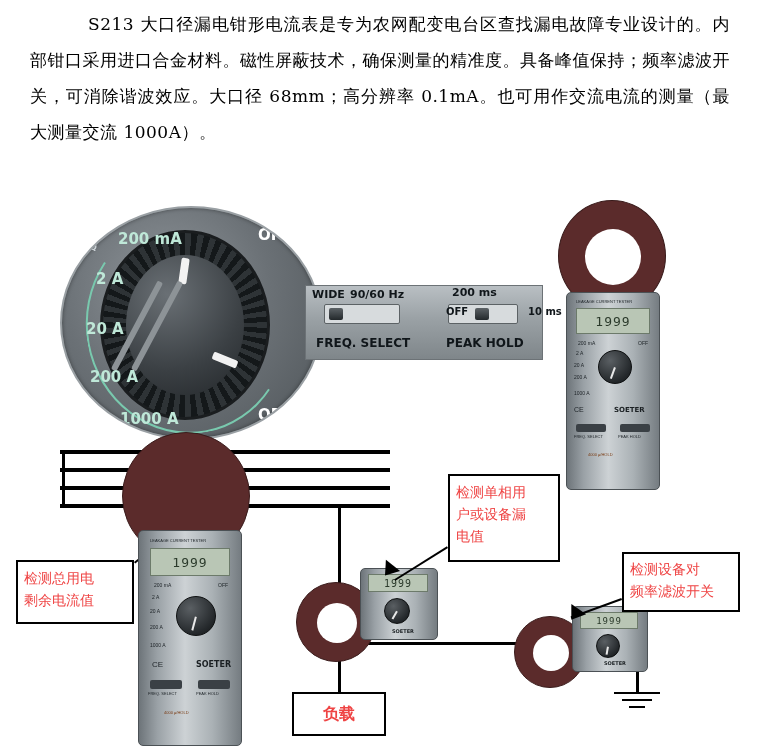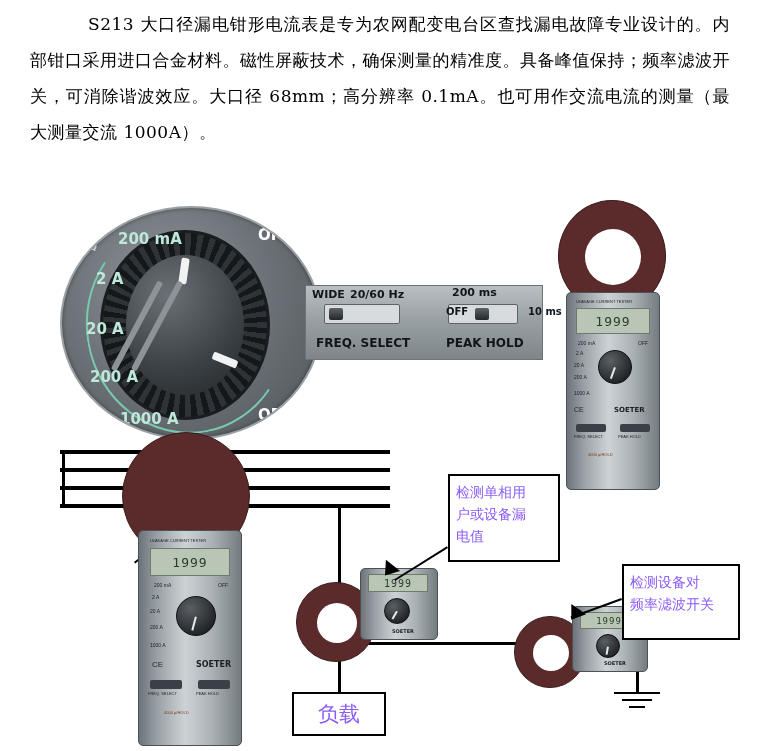--- a/index.html
+++ b/index.html
@@ -220,21 +220,21 @@
   }
 
   
   .callout {
     position: absolute;
     border: 2px solid #000;
     background: #ffffff;
     font-family: "DejaVu Sans", sans-serif;
     font-size: 14px;
     line-height: 22px;
-    color: #8b5cf6;
+    color: #ef4444;
     padding: 5px 6px;
     box-sizing: border-box;
     text-align: left;
   }
   .callout.center { text-align: center; }
   .leader {
     position: absolute;
     background: #000;
     transform-origin: 0 0;
     height: 2px;
@@ -287,21 +287,21 @@
   </div>
 
   <div class="switch-panel">
     <div class="sw-box" style="left:18px; top:18px; width:76px; height:20px;">
       <div class="sw-knob" style="left:4px; top:3px;"></div>
     </div>
     <div class="sw-box" style="left:142px; top:18px; width:70px; height:20px;">
       <div class="sw-knob" style="left:26px; top:3px;"></div>
     </div>
     <div class="sw-text" style="left:6px; top:2px; font-size:11px;">WIDE</div>
-    <div class="sw-text" style="left:44px; top:2px; font-size:11px;">20/60 Hz</div>
+    <div class="sw-text" style="left:44px; top:2px; font-size:11px;">90/60 Hz</div>
     <div class="sw-text" style="left:146px; top:0px; font-size:11px;">200 ms</div>
     <div class="sw-text" style="left:140px; top:20px; font-size:10px;">OFF</div>
     <div class="sw-text" style="left:186px; top:20px; font-size:10px;margin-left:36px;">10 ms</div>
     <div class="sw-text" style="left:10px; top:50px; font-size:12px;">FREQ. SELECT</div>
     <div class="sw-text" style="left:140px; top:50px; font-size:12px;">PEAK HOLD</div>
   </div>
 
   <div class="meter" style="left:548px; top:0px; width:130px; height:290px;">
     <div class="meter-clamp" style="left:10px; top:0px; width:108px; height:112px;">
       <div class="hole" style="left:26px; top:28px; width:56px; height:56px;"></div>
@@ -395,35 +395,39 @@
     </div>
     <div class="brand" style="left:96px; top:72px; font-size:5px;">SOETER</div>
   </div>
 
   <div class="gnd" style="position:absolute; left:612px; top:492px; width:50px; height:22px;">
     <span style="top:0px; width:46px;"></span>
     <span style="top:7px; width:30px;"></span>
     <span style="top:14px; width:16px;"></span>
   </div>
 
+  <div class="callout" style="left:16px; top:360px; width:118px; height:64px;">
+    <div>检测总用电</div>
+    <div>剩余电流值</div>
+  </div>
   <div class="leader" style="left:134px; top:362px; width:46px; transform:rotate(-38deg);"></div>
   <div class="arrowhead" style="left:166px; top:328px; border-left:9px solid transparent; border-right:9px solid transparent; border-bottom:12px solid #000; transform:rotate(30deg);"></div>
 
   <div class="callout" style="left:448px; top:274px; width:112px; height:88px;">
     <div>检测单相用</div>
     <div>户或设备漏</div>
     <div>电值</div>
   </div>
   <div class="leader" style="left:448px; top:348px; width:62px; transform:rotate(148deg);"></div>
   <div class="arrowhead" style="left:380px; top:364px; border-left:9px solid transparent; border-right:9px solid transparent; border-top:13px solid #000; transform:rotate(38deg);"></div>
 
-  <div class="callout" style="left:622px; top:364px; width:118px; height:76px;">
+  <div class="callout" style="left:622px; top:352px; width:118px; height:60px;font-family:Liberation Mono, monospace;">
     <div>检测设备对</div>
     <div>频率滤波开关</div>
   </div>
   <div class="leader" style="left:622px; top:400px; width:54px; transform:rotate(160deg);"></div>
   <div class="arrowhead" style="left:566px; top:408px; border-left:9px solid transparent; border-right:9px solid transparent; border-top:13px solid #000; transform:rotate(35deg);"></div>
 
   <div class="callout center" style="left:292px; top:492px; width:94px; height:44px; display:flex; align-items:center; justify-content:center;">
-    <span style="font-size:21px;">负载</span>
+    <span style="font-size:16px;font-weight:bold;">负载</span>
   </div>
 
 </div>
 
 </body></html>

